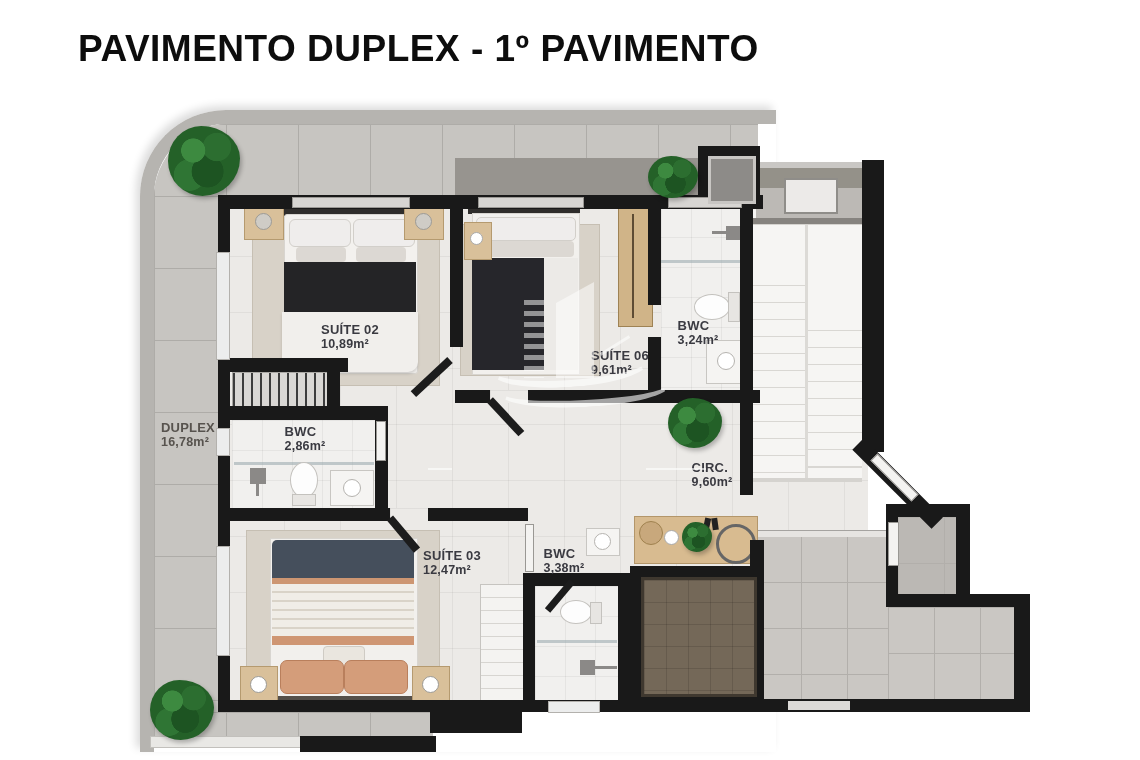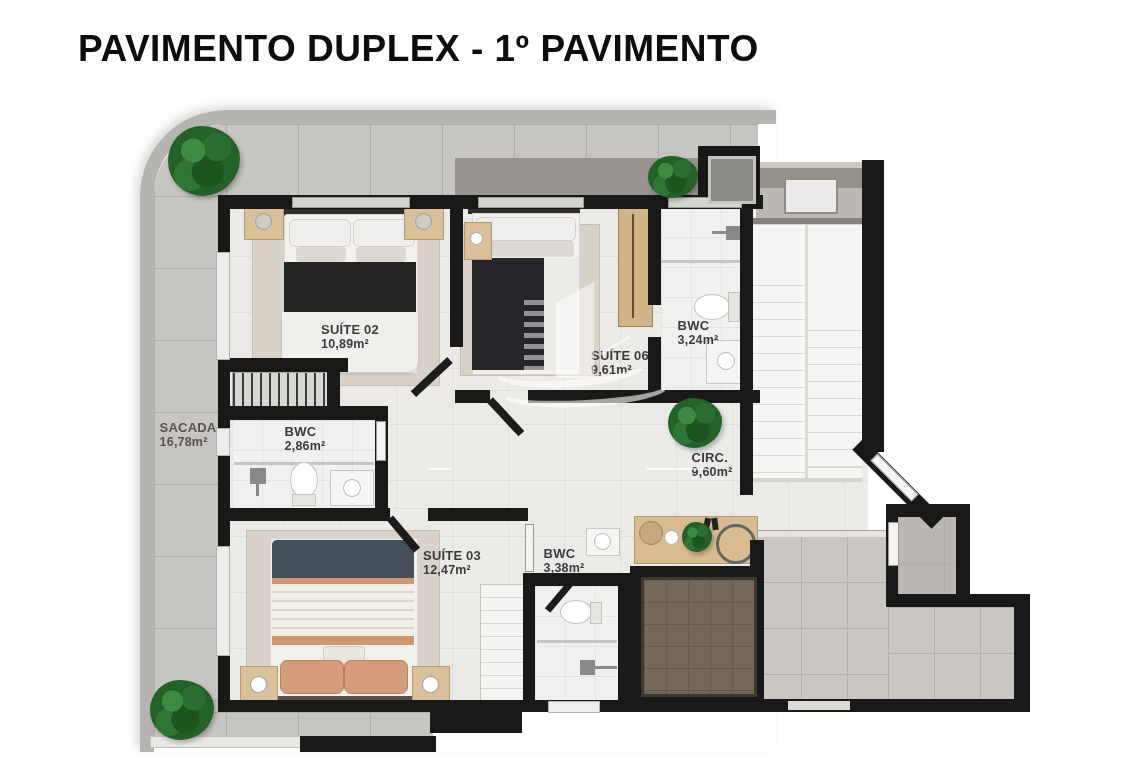--- a/index.html
+++ b/index.html
@@ -238,36 +238,36 @@
 </div>
 <div class="label" style="left:620px;top:348px;">
   <div>SUÍTE 06</div>
   <div class="area">9,61m²</div>
 </div>
 <div class="label" style="left:698px;top:318px;">
   <div>BWC</div>
   <div class="area">3,24m²</div>
 </div>
 <div class="label" style="left:188px;top:420px;color:#57534e;">
-  <div>SACADA</div>
+  <div>DUPLEX</div>
   <div class="area">16,78m²</div>
 </div>
 <div class="label" style="left:305px;top:424px;">
   <div>BWC</div>
   <div class="area">2,86m²</div>
 </div>
 <div class="label" style="left:452px;top:548px;">
   <div>SUÍTE 03</div>
   <div class="area">12,47m²</div>
 </div>
 <div class="label" style="left:564px;top:546px;">
   <div>BWC</div>
   <div class="area">3,38m²</div>
 </div>
-<div class="label" style="left:712px;top:450px;">
+<div class="label" style="left:712px;top:460px;">
   <div>CIRC.</div>
   <div class="area">9,60m²</div>
 </div>
 
 <div id="watermark" class="abs" style="left:0;top:0;width:1140px;height:760px;">
   <div class="abs" style="left:556px;top:282px;width:38px;height:96px;background:rgba(255,255,255,.5);clip-path:polygon(0 22%,100% 0,100% 100%,0 100%);"></div>
   <div class="abs" style="left:524px;top:300px;width:20px;height:78px;background:repeating-linear-gradient(180deg,rgba(255,255,255,.5) 0 5px,transparent 5px 11px);"></div>
   <div class="abs" style="left:598px;top:344px;width:34px;height:3px;background:rgba(255,255,255,.55);transform:rotate(-32deg);"></div>
   <div class="wm-wave" style="left:492px;top:348px;width:150px;height:32px;transform:rotate(-4deg);"></div>
   <div class="wm-wave" style="left:500px;top:372px;width:164px;height:28px;transform:rotate(-3deg);"></div>

